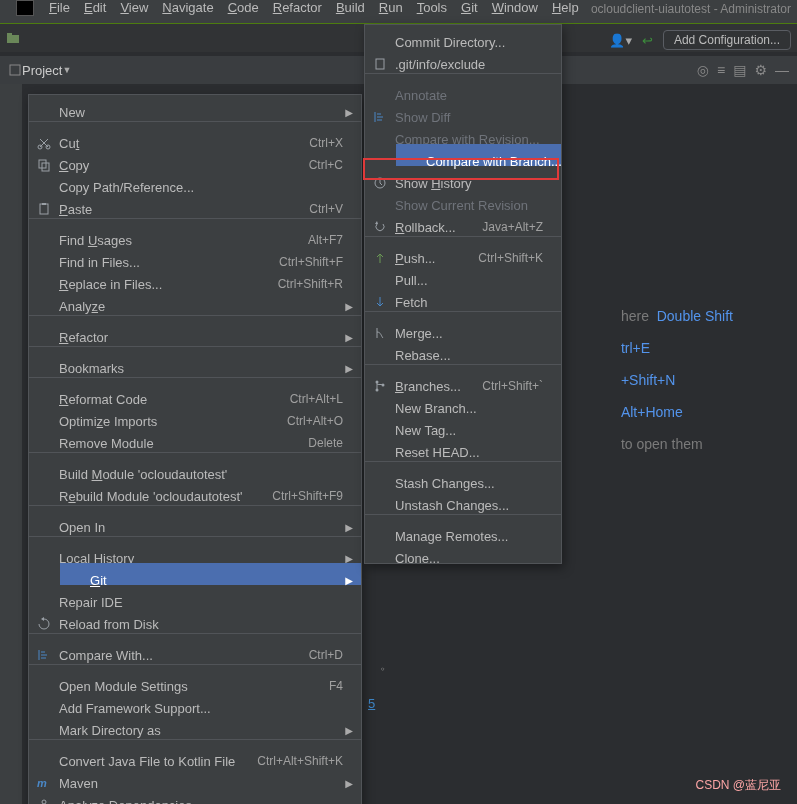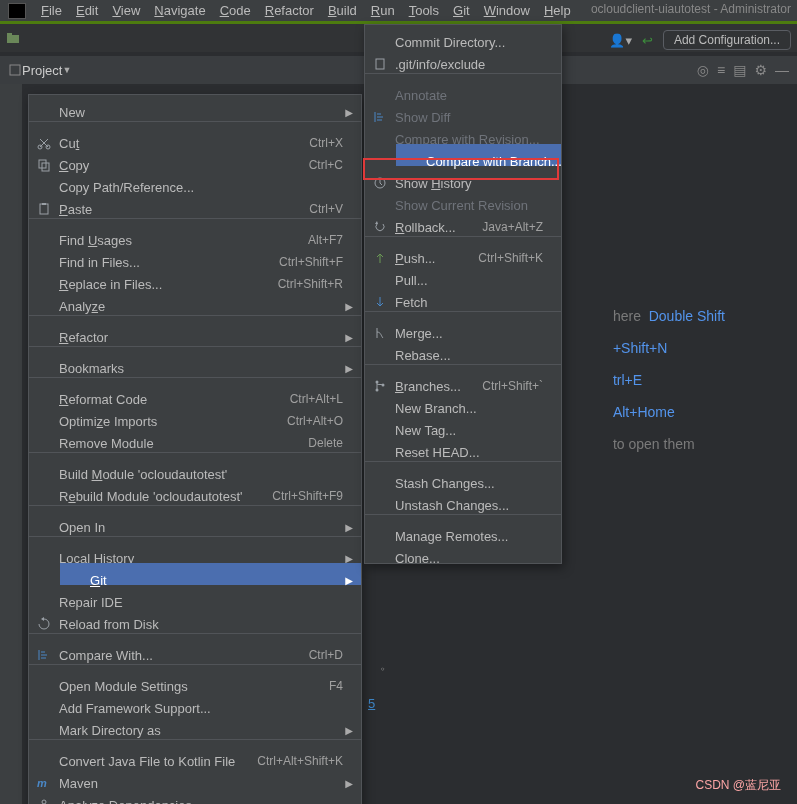--- a/index.html
+++ b/index.html
@@ -1,33 +1,33 @@
 <!DOCTYPE html>
 <html><head>
 <meta charset="utf-8">
 <style>
 * { margin: 0; padding: 0; box-sizing: border-box; font-family: "Segoe UI", Arial, sans-serif; }
 body { background: #2b2d30; color: #bbbbbb; font-size: 13px; width: 797px; height: 804px; overflow: hidden; position: relative; }
-.menubar { display: flex; align-items: center; height: 24px; background: #3c3f41; border-bottom: 3px solid #4d7c0f; padding-left: 8px; }
+.menubar { display: flex; align-items: flex-start; height: 24px; background: #3c3f41; border-bottom: 1px solid #4d7c0f; padding-left: 16px; }
 .menubar .logo { width: 18px; height: 16px; background: #000; border: 1px solid #555; margin-right: 8px; display: inline-block; }
 .menubar span.mi { padding: 2px 7px; cursor: default; color: #bbbbbb; }
 .menubar span.mi u { text-decoration: underline; }
 .title-tail { position: absolute; top: 2px; right: 6px; color: #888; font-size: 12px; }
 .toolbar2 { height: 28px; background: #313335; display: flex; align-items: center; padding-left: 6px; }
 .toolbar2 .icon { width: 14px; height: 14px; margin-right: 4px; display:inline-block; }
 .toolbar-right { position: absolute; right: 6px; top: 30px; display: flex; align-items: center; gap: 10px; }
 .toolbar-right .pill { border: 1px solid #5a5d63; padding: 2px 10px; border-radius: 4px; color: #bbbbbb; font-size: 12px; }
 .left-strip { position: absolute; left: 0; top: 56px; bottom: 0; width: 22px; background: #3c3f41; }
 .project-header { position: absolute; left: 0px; top: 56px; right: 0; height: 28px; background: #3a3d40; display: flex; align-items: center; padding-left: 8px; gap: 0; }
 .project-header .lbl { color: #cccccc; font-weight: 500; }
 .project-header .tri { font-size: 9px; color: #aaa; }
 .project-tools { margin-left: auto; display:flex; gap:8px; padding-right:8px;}
 .project-tools span { color:#888; font-size:14px; }
 .editor-bg { position: absolute; left: 22px; right: 0; top: 84px; bottom: 0; background: #2b2d30; }
-.hints { position: absolute; right: 72px; top: 300px; color: #7a7a7a; font-size: 14px; text-align: left; line-height: 32px; }
+.hints { position: absolute; right: 64px; top: 300px; color: #7a7a7a; font-size: 14px; text-align: left; line-height: 32px; }
 .hints .kbd2 { color: #5394ec; }
 .context-menu { position: absolute; background: #3c3f41; border: 1px solid #515458; box-shadow: 2px 4px 10px rgba(0,0,0,.4); }
 .context-menu.primary { left: 28px; top: 94px; width: 334px; }
 .context-menu.secondary { left: 364px; top: 24px; width: 198px; }
 .cm-item { display: flex; align-items: center; height: 22px; padding: 12px 18px 0 30px; color: #bbbbbb; position: relative; white-space: nowrap; }
 .cm-item.disabled { color: #6f737a; }
 .cm-item .sc { margin-left: auto; color: #a0a0a0; font-size: 12px; }
 .cm-item .arrow { position: absolute; right: 8px; font-size: 10px; color: #aaa; }
 .cm-item.sel { background: #4b6eaf; color: #ffffff; margin-left: 31px; }
 .cm-item.sel .sc, .cm-item.sel .arrow { color: #ffffff; }
@@ -79,22 +79,22 @@
     <span>▤</span>
     <span>⚙</span>
     <span>—</span>
   </div>
 </div>
 
 <div class="editor-bg"></div>
 
 <div class="hints">
   <div><span>here</span>&nbsp;&nbsp;<span class="kbd2">Double Shift</span></div>
+  <div class="kbd2">trl+E</div>
   <div class="kbd2">+Shift+N</div>
-  <div class="kbd2">trl+E</div>
   <div class="kbd2">Alt+Home</div>
   <div>to open them</div>
 </div>
 
 <div class="sidetabs">
   <div>ermi</div>
   <div>indo</div>
   <div>权</div>
   <div>&nbsp;</div>
   <div>试</div>

